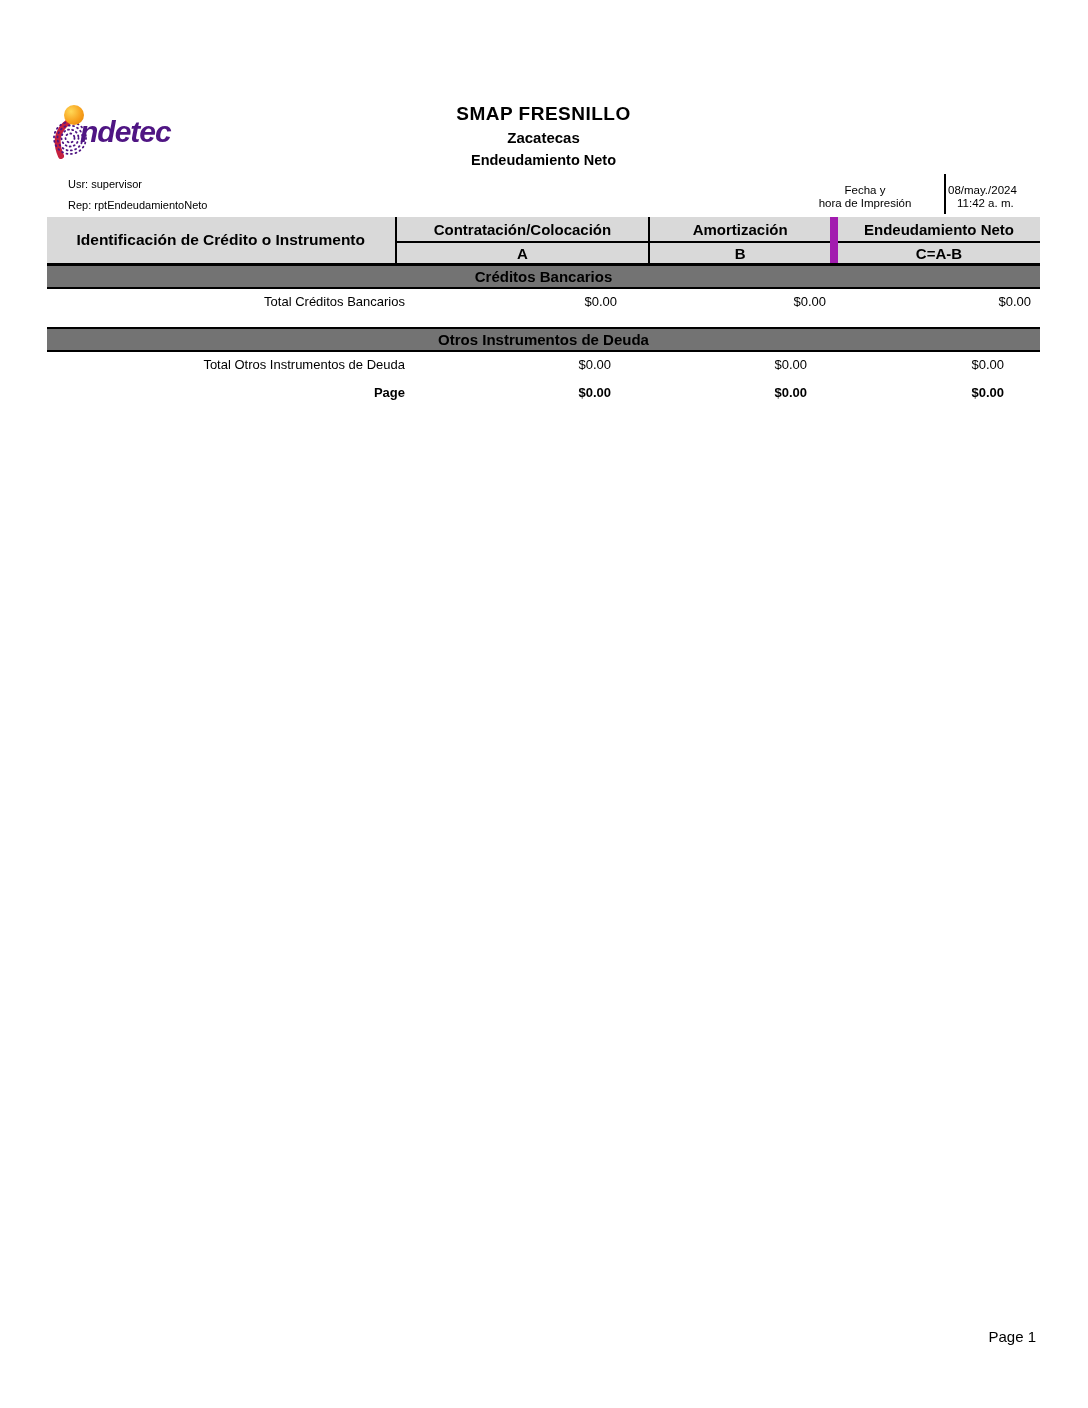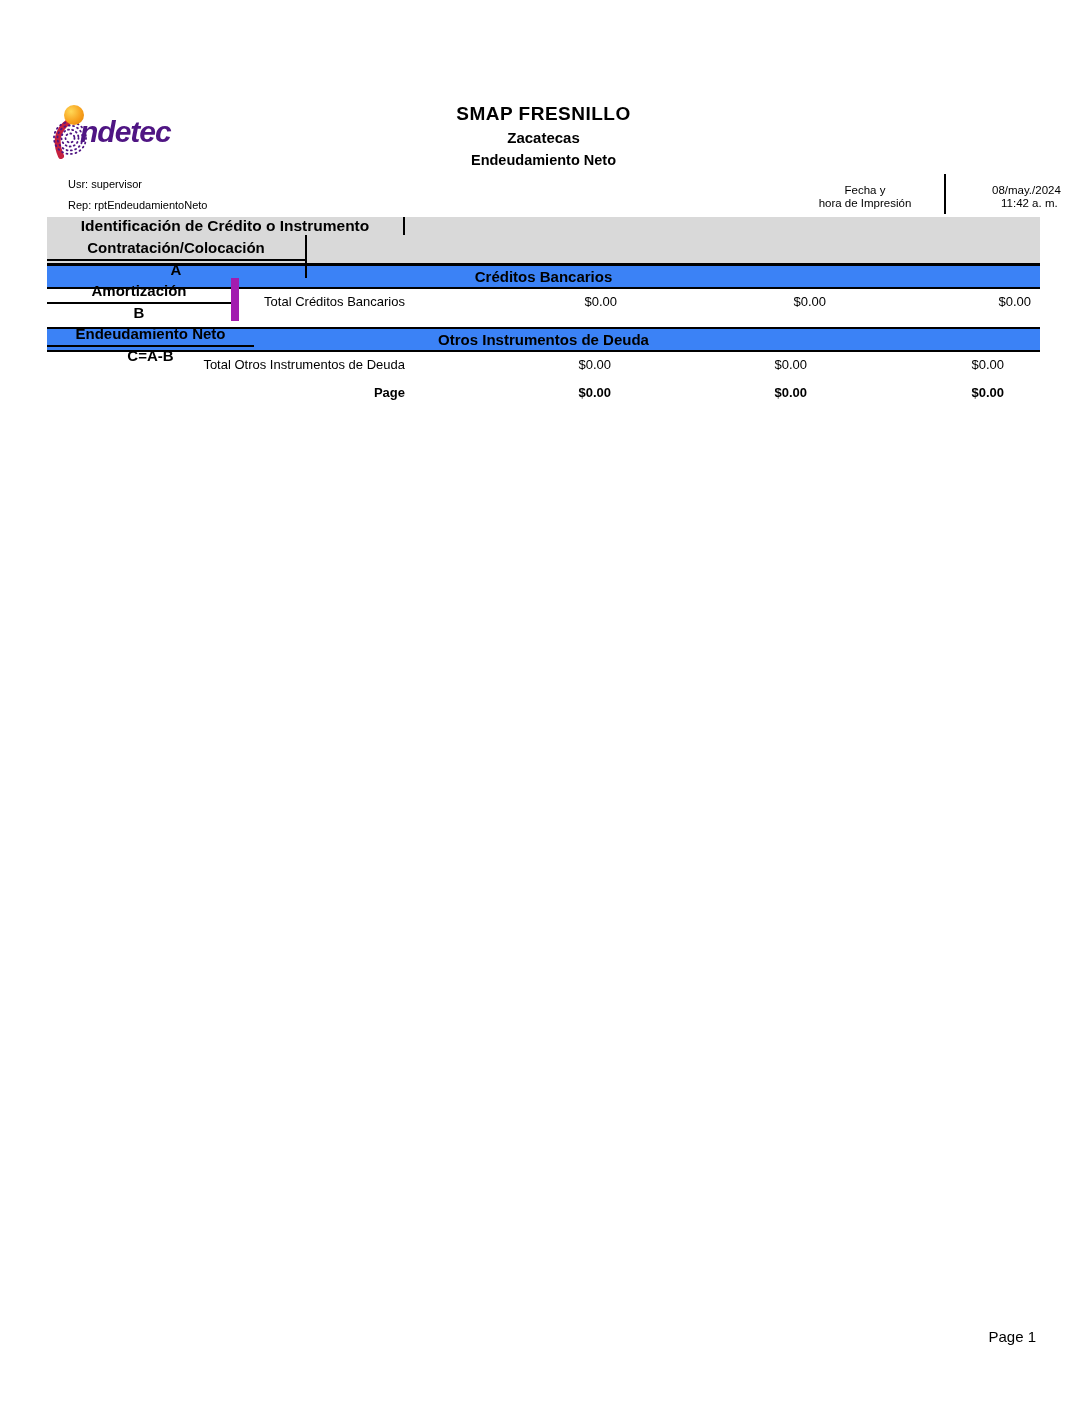--- a/index.html
+++ b/index.html
@@ -83,37 +83,35 @@
     width: 2px;
     height: 40px;
     background: #000;
   }
   .print-values {
     position: absolute;
     left: 948px;
     top: 184px;
     font-size: 11.5px;
     line-height: 13px;
-    margin-left: 44px;
   }
   .print-values .time { padding-left: 9px; }
 
   
   .report-table {
     position: absolute;
     left: 47px;
     top: 217px;
     width: 993px;
   }
   .thead {
     display: flex;
     height: 49px;
     background: #d9d9d9;
     border-bottom: 3px solid #000;
-    flex-direction: column;
   }
   .id-cell {
     width: 358px;
     border-right: 2px solid #000;
     display: flex;
     align-items: center;
     justify-content: center;
     text-align: center;
     font-weight: bold;
     font-size: 15.5px;
@@ -135,21 +133,21 @@
     flex: 1;
     display: flex;
     align-items: center;
     justify-content: center;
     font-weight: bold;
     font-size: 15px;
   }
 
   .section-band {
     height: 23px;
-    background: #3b82f6;
+    background: #737373;
     border-bottom: 2px solid #000;
     text-align: center;
     font-weight: bold;
     font-size: 15px;
     line-height: 22px;
   }
   .section-band.second {
     margin-top: 14px;
     border-top: 2px solid #000;
     height: 25px;

